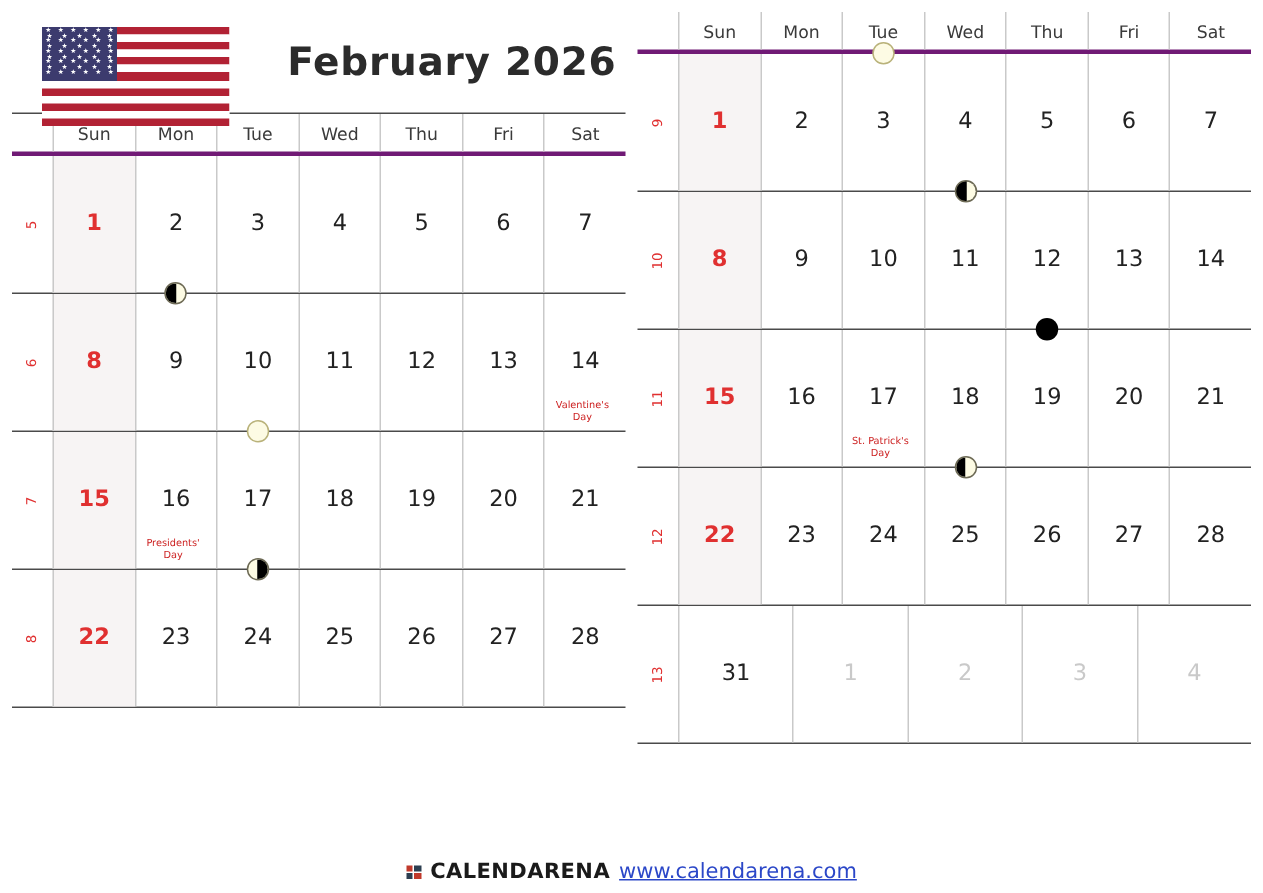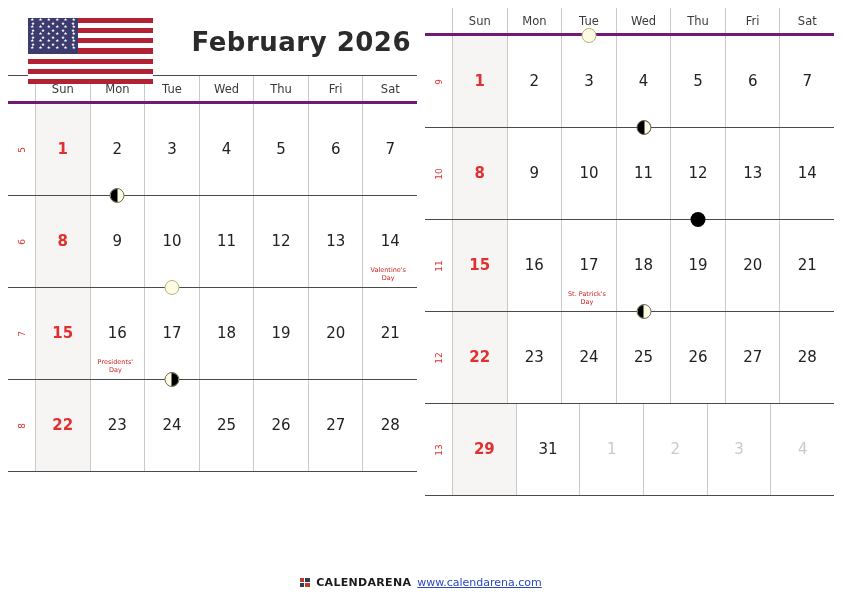--- a/index.html
+++ b/index.html
@@ -209,21 +209,21 @@
 
   
   .footer {
     position: absolute;
     left: 0; right: 0;
     bottom: 6px;
     display: flex;
     align-items: center;
     justify-content: center;
     gap: 6px;
-    font-size: 11px;
+    font-size: 14px;
     font-family: "DejaVu Sans", sans-serif;
   }
   .brandmark {
     display: inline-block;
     width: 10px; height: 9px;
     position: relative;
   }
   .brandmark i {
     position: absolute; display: block;
   }
@@ -573,23 +573,20 @@
               <div class="daynum">27</div>
             </div>
             <div class="day">
               <div class="daynum">28</div>
             </div>
           </div>
           <div class="week">
             <div class="wknum">
               <span>13</span>
             </div>
-            <div class="day sun">
-              <div class="daynum">29</div>
-            </div>
             <div class="day">
               <div class="daynum">31</div>
             </div>
             <div class="day out">
               <div class="daynum">1</div>
             </div>
             <div class="day out">
               <div class="daynum">2</div>
             </div>
             <div class="day out">

